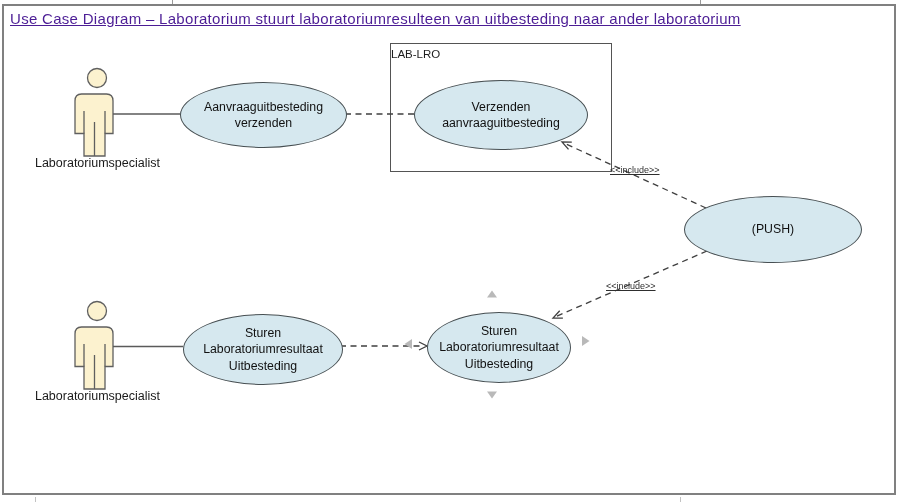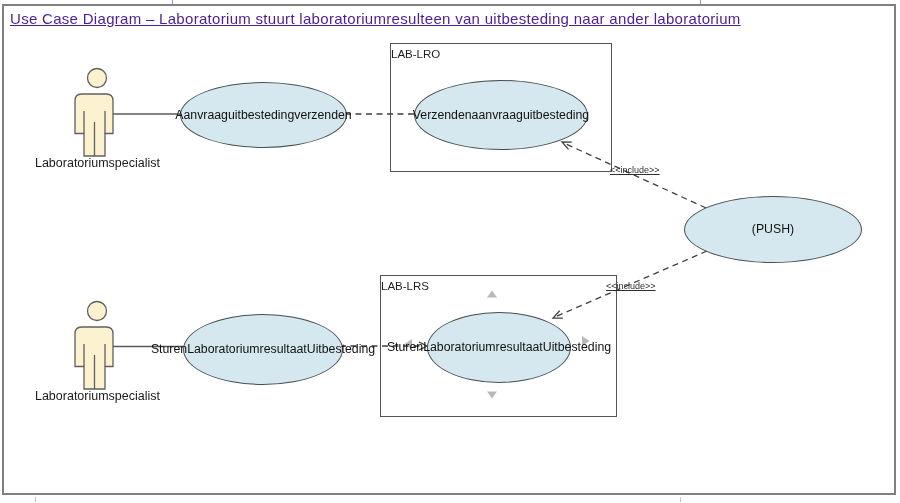--- a/index.html
+++ b/index.html
@@ -21,21 +21,21 @@
     z-index:1;
   }
   .sysbox .systitle {
     position:absolute; left:0; right:4px; top:4px; text-align:left;
     font-size:11.5px; color:#1f1f1f;
   }
   .overlay { position:absolute; left:0; top:0; z-index:2; }
   .uc {
     position:absolute; border:1.4px solid var(--use-case-stroke,#474f52);
     background:var(--use-case-fill,#d6e8ef); border-radius:50%;
-    display:flex; flex-direction:row; align-items:center; justify-content:center;
+    display:flex; flex-direction:column; align-items:center; justify-content:center;
     text-align:center; font-size:12.3px; line-height:1.32; color:#111;
     z-index:3;
   }
   .uc span { white-space:nowrap; }
   .actorlabel {
     position:absolute; text-align:center; font-size:12.5px; color:#1a1a1a; z-index:4;
   }
   .inclabel {
     position:absolute; font-size:9px; color:#2e2e2e; z-index:4; white-space:nowrap;text-decoration:underline;
   }
@@ -55,23 +55,20 @@
 
   <div class="title">Use Case Diagram – Laboratorium stuurt laboratoriumresulteen van uitbesteding naar ander laboratorium</div>
 
   <div class="tick" style="left:172px; top:0; height:4px;"></div>
   <div class="tick" style="left:700px; top:0; height:4px;"></div>
   <div class="tick" style="left:35px; top:497px; height:5px; background:#c2c2c2;"></div>
   <div class="tick" style="left:680px; top:497px; height:5px; background:#c2c2c2;"></div>
 
   <div class="sysbox" style="left:390px; top:43px; width:220px; height:127px;">
     <div class="systitle">LAB-LRO</div>
-  </div>
-  <div class="sysbox" style="left:380px; top:275px; width:235px; height:140px;">
-    <div class="systitle">LAB-LRS</div>
   </div>
 
   <svg class="overlay" width="900" height="503">
 
     <g class="actor">
       <circle cx="97" cy="78" r="9.5"></circle>
       <path class="body" d="M81.5,94 L106.5,94 Q113,94 113,101 L113,133.5 L105,133.5 L105,156 L84,156 L84,133.5 L75,133.5 L75,101 Q75,94 81.5,94 Z"></path>
       <path class="inner" d="M84,111 V133.5 M105,111 V133.5 M94.5,122 V156"></path>
     </g>
 

